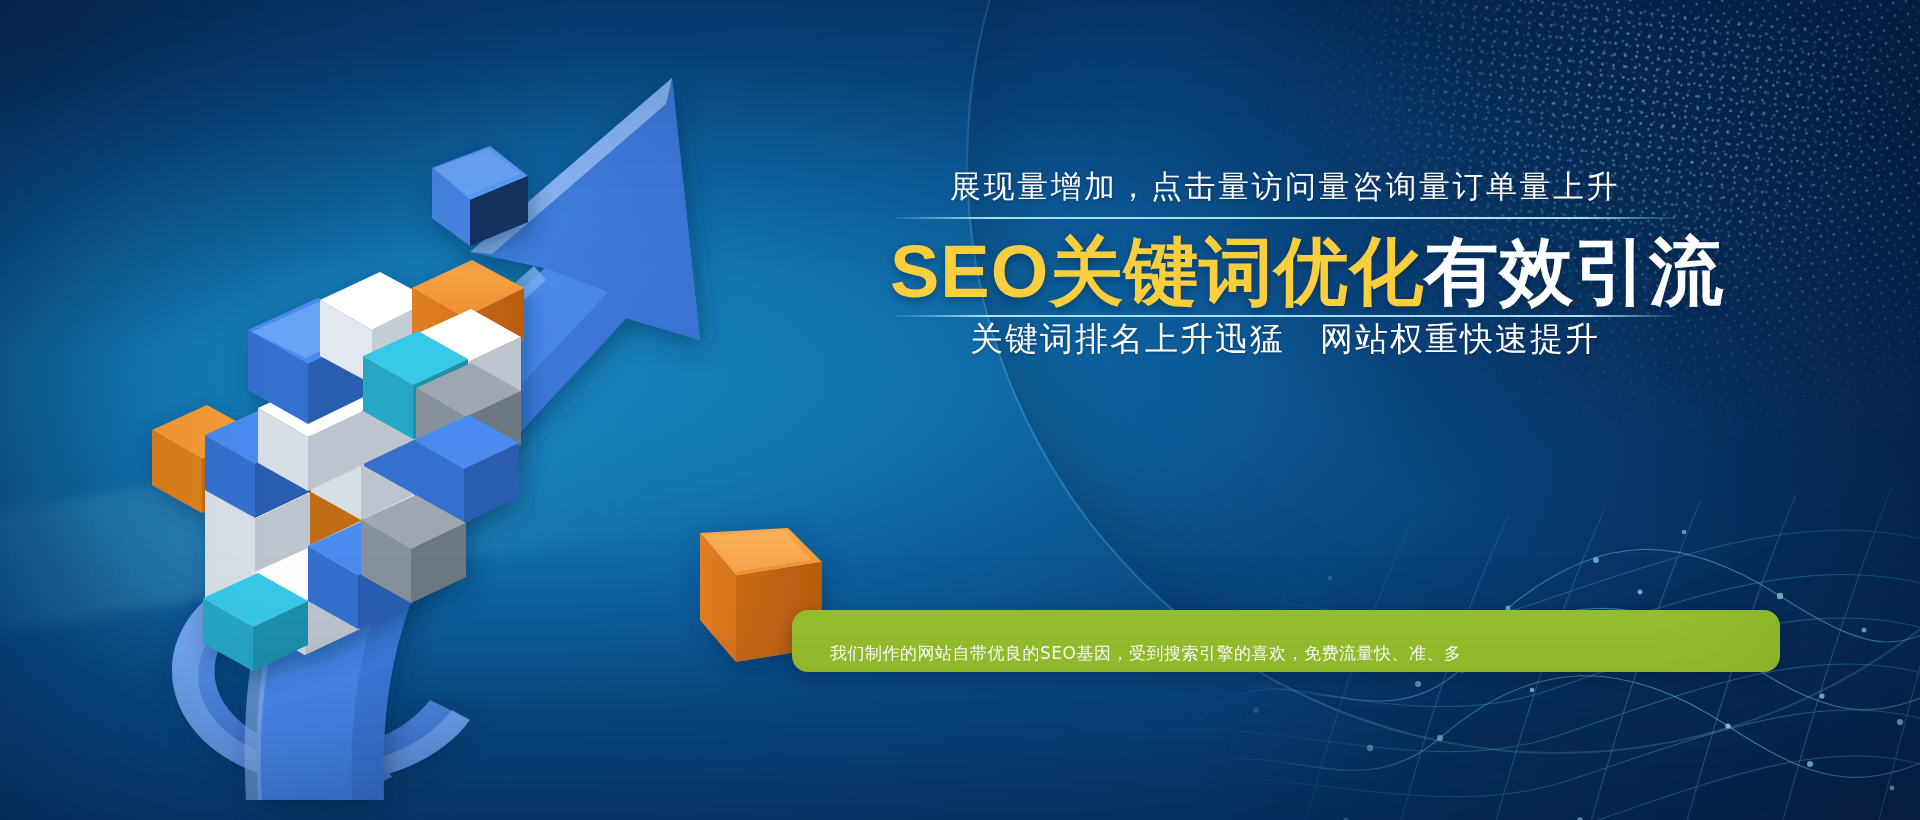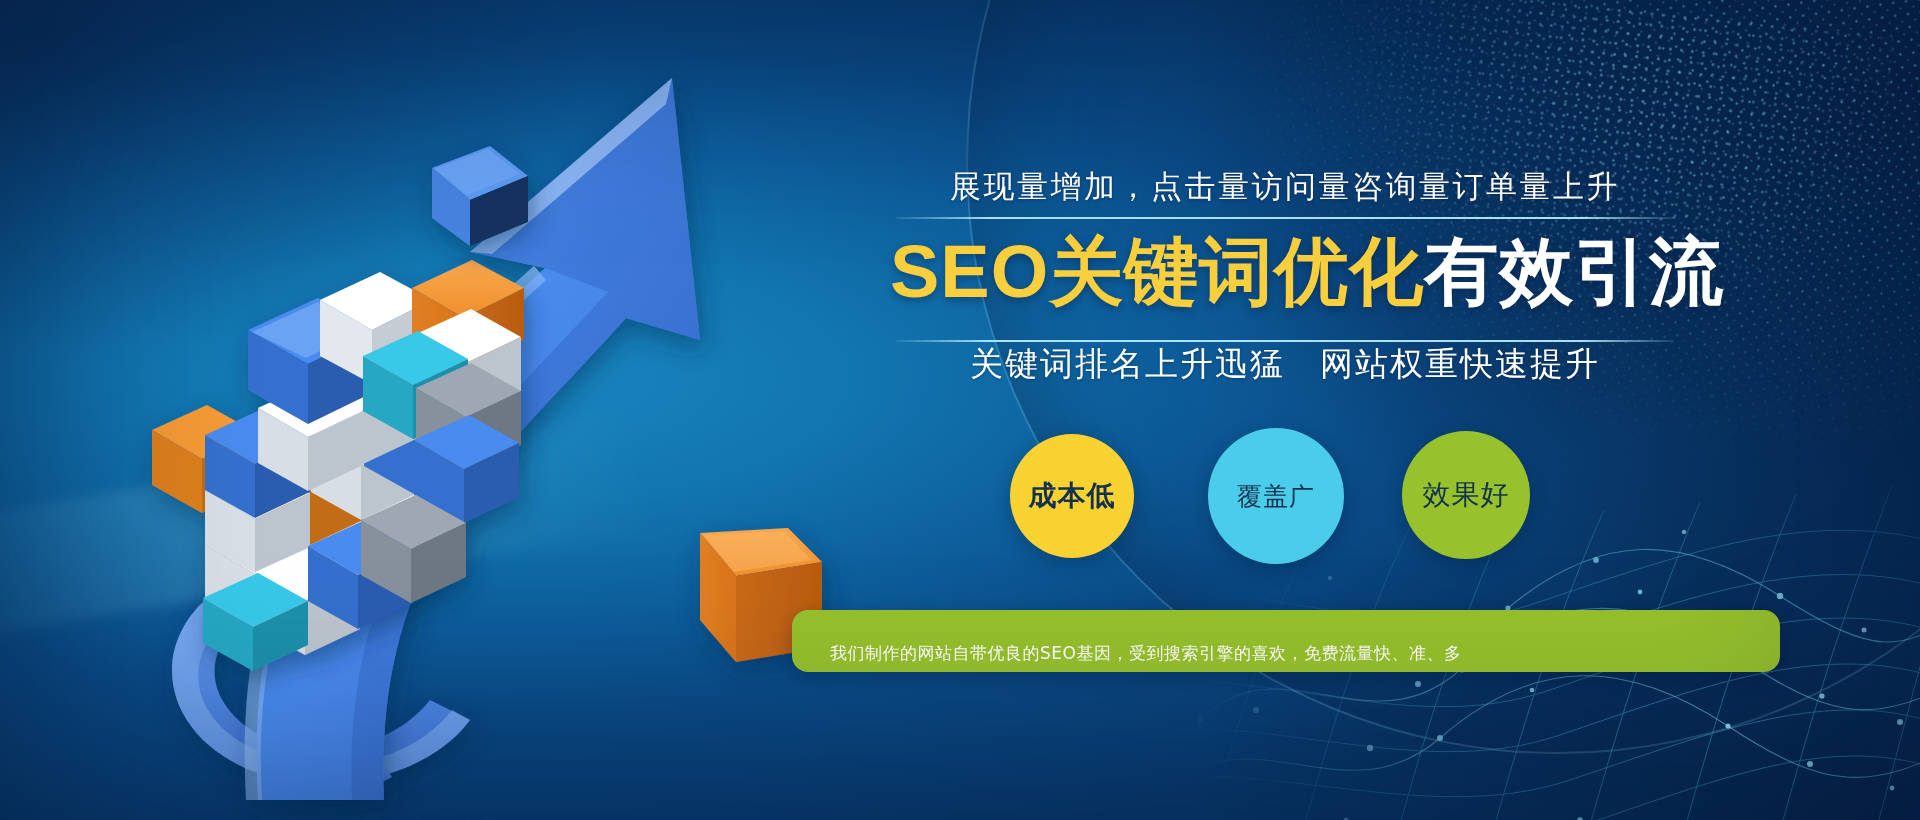--- a/index.html
+++ b/index.html
@@ -139,21 +139,21 @@
     background: linear-gradient(to right, rgba(150,225,250,0.1), rgba(180,235,255,0.95) 12%, rgba(180,235,255,0.95) 88%, rgba(150,225,250,0.1));
     margin: 0 6px;
   }
   .headline {
     font-size: 74px;
     font-weight: bold;
     letter-spacing: 1px;
     text-align: center;
     line-height: 1.12;
     white-space: nowrap;
-    padding: 12px 0 26px;
+    padding: 12px 0 1px;
     text-shadow: 0 3px 8px rgba(0,24,58,0.42);
   }
   .headline .hl-yellow { color: #F9CF3E; }
   .headline .hl-white  { color: #ffffff; }
   .subline {
     font-size: 33px;
     letter-spacing: 2px;
     color: #ffffff;
     text-align: center;
     white-space: nowrap;
@@ -491,30 +491,19 @@
   </svg>
 
   <div class="copy">
     <div class="tagline">展现量增加，点击量访问量咨询量订单量上升</div>
     <div class="rule"></div>
     <div class="headline"><span class="hl-yellow">SEO关键词优化</span><span class="hl-white">有效引流</span></div>
     <div class="rule"></div>
     <div class="subline">关键词排名上升迅猛　网站权重快速提升</div>
   </div>
 
-  <div class="badges">
-    <div class="badge" id="badge-0">
-      <span class="badge-label">成本低</span>
-    </div>
-    <div class="badge" id="badge-1">
-      <span class="badge-label">覆盖广</span>
-    </div>
-    <div class="badge" id="badge-2">
-      <span class="badge-label">效果好</span>
-    </div>
-  </div>
 
   <div class="pill">
     <span class="pill-text">我们制作的网站自带优良的SEO基因，受到搜索引擎的喜欢，免费流量快、准、多</span>
   </div>
 
   <div class="vignette"></div>
 </div>
 
 </body></html>

